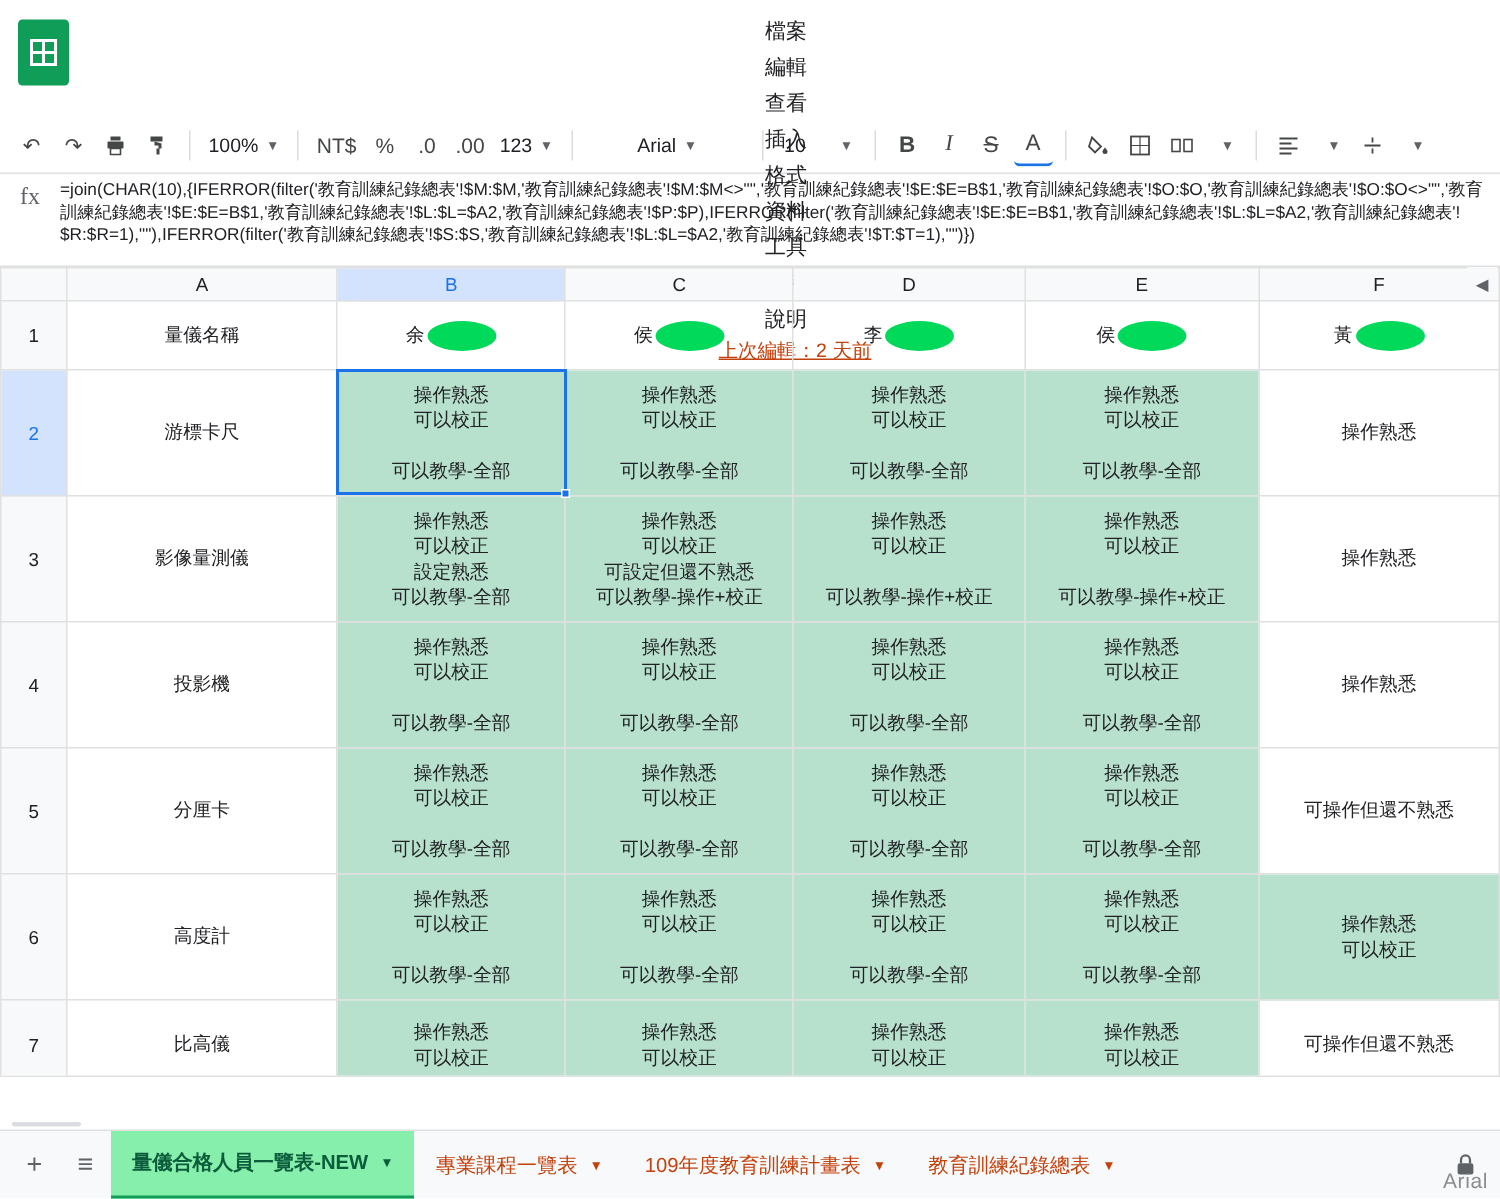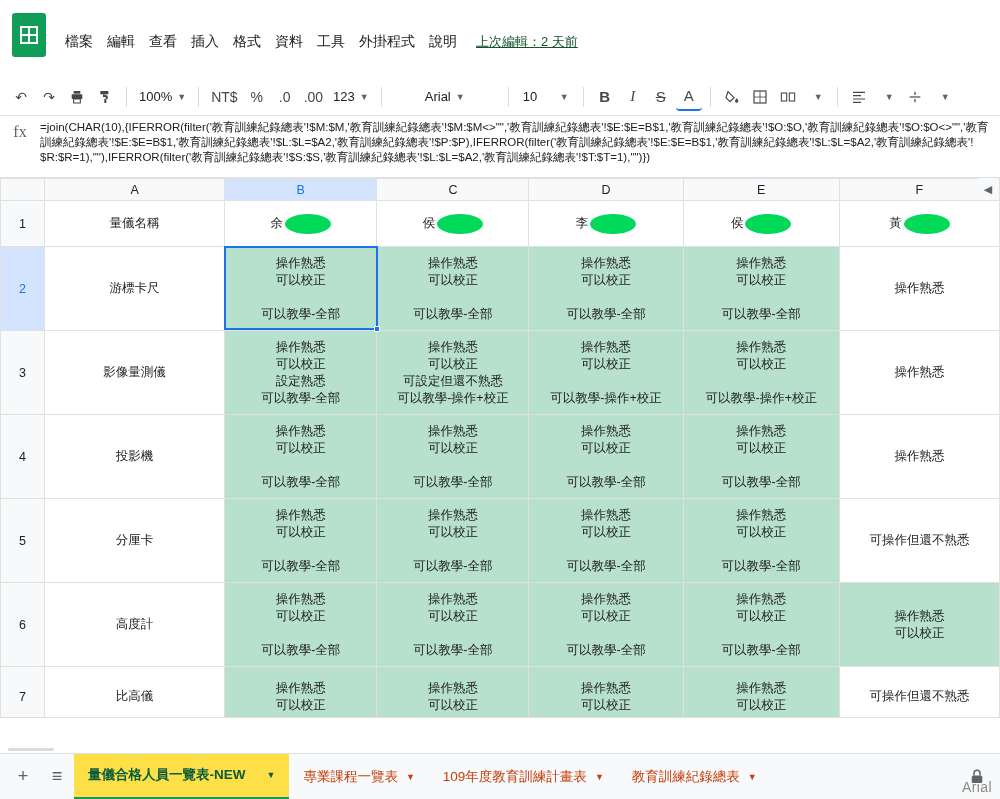--- a/index.html
+++ b/index.html
@@ -61,32 +61,33 @@
     font-size: 15px;
     color: #5f6368;
   }
   .star-icon { color: #5f6368; font-size: 16px; }
   .drive-icon svg { width: 17px; height: 17px; }
   .cloud-icon svg { width: 18px; height: 18px; }
 
   .menu-row {
     display: flex; align-items: center;
     height: 28px;
-    margin-top: 20px;
+    margin-top: 1px;
+    flex-direction: column;
   }
   .menu-item {
     font-size: 14px;
     color: #202124;
     padding: 3px 7px;
     border-radius: 4px;
     cursor: default;
   }
   .last-edit {
     font-size: 13px;
-    color: #14532d;
+    color: #c2410c;
     margin-left: 12px;
     text-decoration: underline;
   }
 
   
   .toolbar {
     display: flex;
     align-items: center;
     height: 38px;
     padding: 0 8px;
@@ -262,23 +263,22 @@
     height: 46px;
     padding: 0 14px;
     font-size: 13.5px;
     color: #c2410c;
     white-space: nowrap;
   }
   .sheet-tab .tabcaret { font-size: 9px; margin-left: 8px; }
   .sheet-tab.active {
     color: #0b5c3a;
     font-weight: bold;
-    background: #fde047;
+    background: #86efac;
     border-bottom: 3px solid #0f9d58;
-    gap: 13px;
   }
   .lock-icon {
     margin-left: auto;
     width: 34px; height: 34px;
     display: flex; align-items: center; justify-content: center;
     color: #5f6368;
   }
   .watermark {
     position: absolute;
     right: 8px; bottom: 4px;

